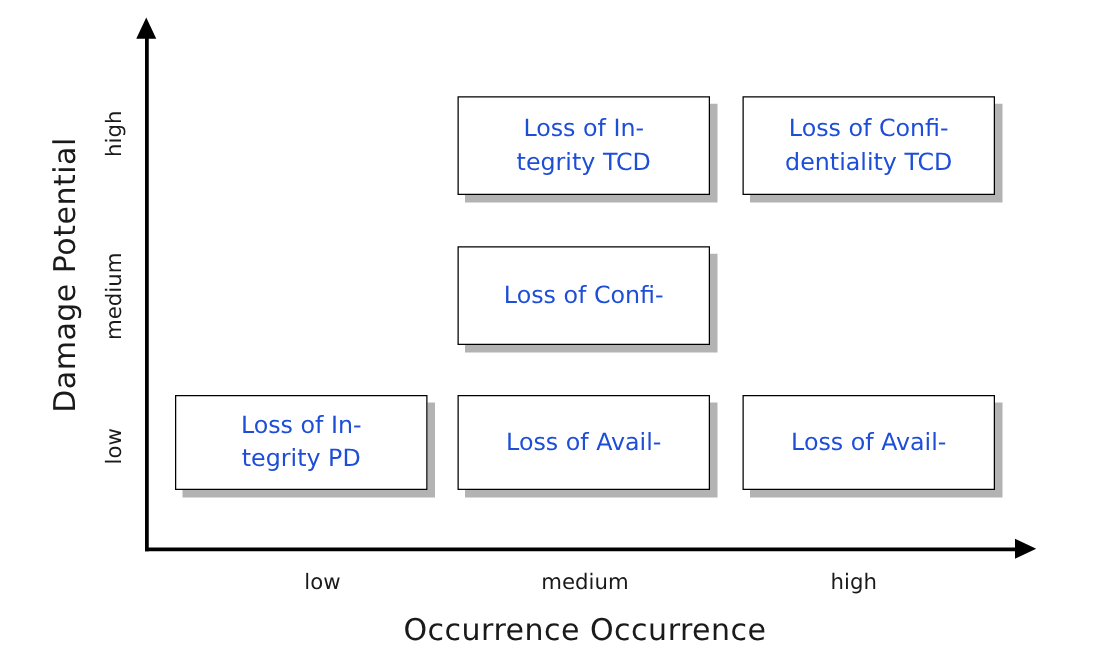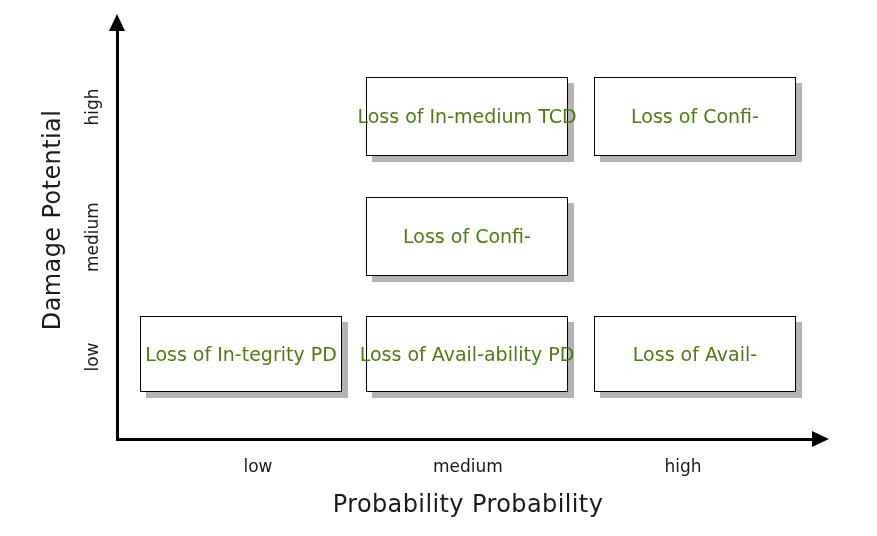--- a/index.html
+++ b/index.html
@@ -109,27 +109,27 @@
   #x-tick-high   { left: 613px; }
 
   
   .cell {
     position: absolute;
     box-sizing: border-box;
     background: #ffffff;
     border: 1.6px solid #000000;
     box-shadow: 6px 6px 0 0 #b3b3b3;
     display: flex;
-    flex-direction: row;
+    flex-direction: column;
     align-items: center;
     justify-content: center;
     font-size: 19px;
     line-height: 1.42;
     font-family: "DejaVu Sans", sans-serif;
-    color: #4d7c0f;
+    color: #1d4ed8;
     text-align: left;
   }
   .cell .line { display: block; white-space: nowrap; }
 
   
   .row-high   { top: 77px;  height: 79px; }
   .row-medium { top: 197px; height: 79px; }
   .row-low    { top: 316px; height: 76px; }
 
   .col-low    { left: 140px; width: 202px; }
@@ -140,50 +140,50 @@
 <body>
 
 <div id="canvas">
 
   <div class="axis-line" id="y-axis-line"></div>
   <div class="arrow-head" id="y-axis-arrow"></div>
   <div class="axis-line" id="x-axis-line"></div>
   <div class="arrow-head" id="x-axis-arrow"></div>
 
   <div id="y-axis-title">Damage Potential</div>
-  <div id="x-axis-title">Probability Probability</div>
+  <div id="x-axis-title">Occurrence Occurrence</div>
 
   <div class="y-tick" id="y-tick-high">high</div>
   <div class="y-tick" id="y-tick-medium">medium</div>
   <div class="y-tick" id="y-tick-low">low</div>
 
   <div class="x-tick" id="x-tick-low">low</div>
   <div class="x-tick" id="x-tick-medium">medium</div>
   <div class="x-tick" id="x-tick-high">high</div>
 
   <div class="cell row-high col-medium">
     <span class="line">Loss of In-</span>
-    <span class="line">medium TCD</span>
+    <span class="line">tegrity TCD</span>
   </div>
 
   <div class="cell row-high col-high">
     <span class="line">Loss of Confi-</span>
+    <span class="line">dentiality TCD</span>
   </div>
 
   <div class="cell row-medium col-medium">
     <span class="line">Loss of Confi-</span>
   </div>
 
   <div class="cell row-low col-low">
     <span class="line">Loss of In-</span>
     <span class="line">tegrity PD</span>
   </div>
 
   <div class="cell row-low col-medium">
     <span class="line">Loss of Avail-</span>
-    <span class="line">ability PD</span>
   </div>
 
   <div class="cell row-low col-high">
     <span class="line">Loss of Avail-</span>
   </div>
 
 </div>
 
 </body></html>

